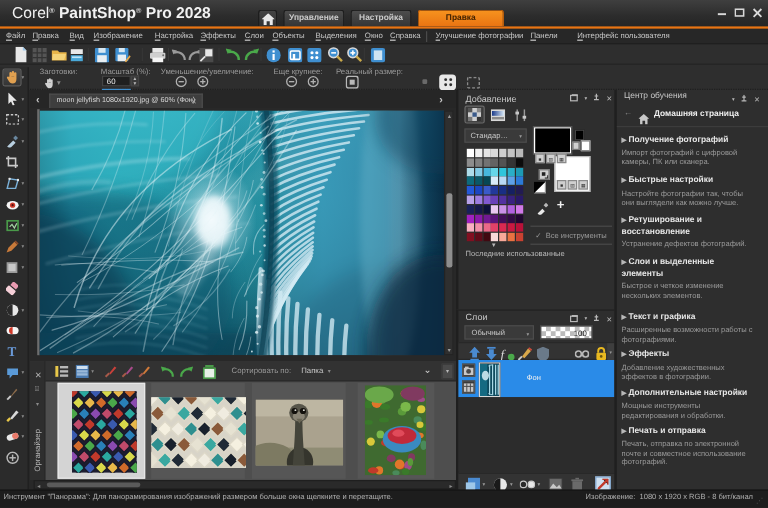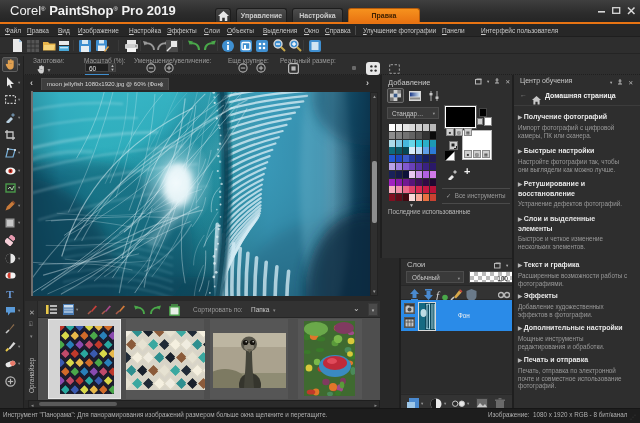--- a/index.html
+++ b/index.html
@@ -1,21 +1,21 @@
 <!DOCTYPE html>
 <html><head><meta charset="utf-8"><style>
 *{margin:0;padding:0;box-sizing:border-box}
 html,body{width:640px;height:423px;overflow:hidden;background:#282828;
 font-family:"Liberation Sans",sans-serif;-webkit-font-smoothing:antialiased}
 .abs{position:absolute}
 .lbl{color:#9a9a9a;font-size:6.5px}
 .ico{display:flex;align-items:center;justify-content:center}
 </style></head><body>
 <div class="abs" style="left:0;top:0;width:640px;height:22px;background:linear-gradient(#3f3f3f,#2c2c2c 60%,#252525)">
-<div class="abs" style="left:10px;top:3px;color:#f2f2f2;font-size:13px;letter-spacing:0"><span style="font-weight:400">Corel</span><span style="font-size:6px;vertical-align:4px">®</span> <b>PaintShop</b><span style="font-size:6px;vertical-align:4px">®</span> <b>Pro 2019</b></div>
+<div class="abs" style="left:10px;top:3px;color:#f2f2f2;font-size:13px;letter-spacing:0"><span style="font-weight:400">Corel</span><span style="font-size:6px;vertical-align:4px">®</span> <b>PaintShop</b><span style="font-size:6px;vertical-align:4px">®</span> <b>Pro 2028</b></div>
 <div class="abs ico" style="left:215px;top:8px;width:16px;height:14px;background:linear-gradient(#454545,#303030);border:1px solid #1d1d1d;border-bottom:none;border-radius:3px 3px 0 0">
       <svg width="11" height="10" viewBox="0 0 11 10">
         <path d="M5.5 0 L11 5 L9.3 5 L9.3 10 L6.8 10 L6.8 6.7 L4.2 6.7 L4.2 10 L1.7 10 L1.7 5 L0 5 Z" fill="#e8e8e8"></path>
       </svg>
     </div>
 <div class="abs ico" style="left:236px;top:8px;width:51px;height:14px;background:linear-gradient(#4d4d4d,#353535);border:1px solid #1d1d1d;border-bottom:none;border-radius:3px 3px 0 0;color:#cccccc;font-size:7px;font-weight:bold">Управление</div>
 <div class="abs ico" style="left:292px;top:8px;width:51px;height:14px;background:linear-gradient(#4d4d4d,#353535);border:1px solid #1d1d1d;border-bottom:none;border-radius:3px 3px 0 0;color:#cccccc;font-size:7px;font-weight:bold">Настройка</div>
 <div class="abs ico" style="left:348px;top:8px;width:72px;height:14px;background:linear-gradient(#f6921e,#e97412);border:1px solid #b85c0a;border-bottom:none;border-radius:3px 3px 0 0;color:#402200;font-size:7px;font-weight:bold">Правка</div>
 <div class="abs" style="left:598px;top:6px;width:40px;height:9px;color:#d8d8d8;font-size:9px;display:flex;gap:6px;align-items:center">
       <svg width="8" height="8" viewBox="0 0 8 8">
@@ -978,21 +978,21 @@
 <div class="abs" style="left:65px;top:91px;width:10px;height:11px"><svg width="10" height="11" viewBox="0 0 10 11">
         <path d="M1,10 l4,-4 2,2 -4,4z" fill="#e8e8e8"></path>
         <path d="M6,3 l2,2 2,-2 -2,-2z" fill="#b8b8b8"></path>
       </svg></div>
 <div class="abs" style="left:82px;top:90px;color:#f0f0f0;font-size:11px;font-weight:bold">+</div>
 <div class="abs" style="left:60px;top:113px;width:68px;height:1px;background:#4a4a4a"></div>
 <div class="abs" style="left:64px;top:117px;color:#9a9a9a;font-size:6.3px">✓&nbsp; Все инструменты</div>
 <div class="abs" style="left:60px;top:128px;width:68px;height:1px;background:#4a4a4a"></div>
 <div class="abs" style="left:6px;top:133px;color:#b8b8b8;font-size:6.3px">Последние использованные</div>
 </div>
-<div class="abs" style="left:399px;top:258px;width:132px;height:150px;background:#2e2e2e;border-left:2px solid #1f1f1f;border-top:1px solid #222">
+<div class="abs" style="left:380px;top:258px;width:132px;height:150px;background:#2e2e2e;border-left:2px solid #1f1f1f;border-top:1px solid #222">
 <div class="abs" style="left:6px;top:1px;color:#c8c8c8;font-size:7.5px">Слои</div>
 <div class="abs" style="left:93px;top:3px;width:36px;color:#b8b8b8;font-size:6px;display:flex;gap:5px">
       <svg width="7" height="7" viewBox="0 0 7 7">
         <rect x="0.5" y="1.5" width="5.5" height="4.5" fill="none" stroke="#b8b8b8" stroke-width="1"></rect>
         <rect x="1.5" y="0.5" width="5" height="1.6" fill="#b8b8b8"></rect>
       </svg>
       <span style="font-size:4.5px;margin-top:1px">▾</span>
       <svg width="6" height="7" viewBox="0 0 6 7">
         <path d="M3,0 v5 M1,5 h4 M1.5,2 h3" stroke="#b8b8b8" stroke-width="1"></path>
       </svg>

